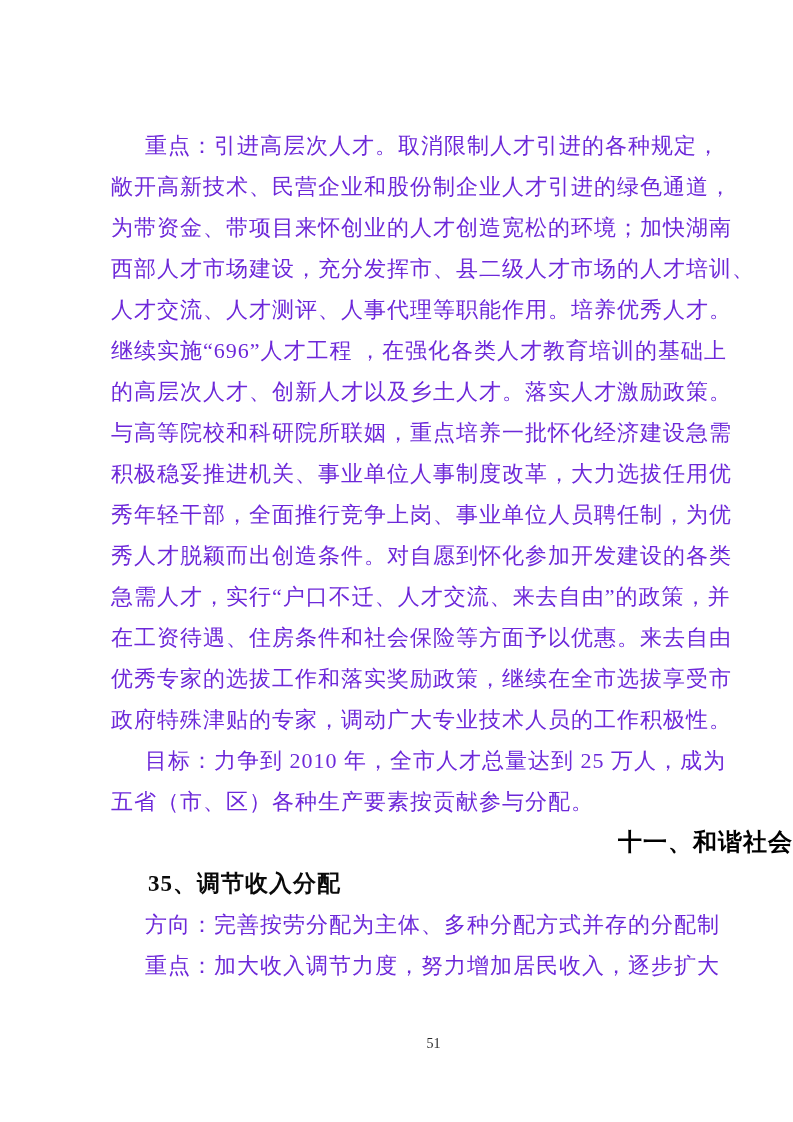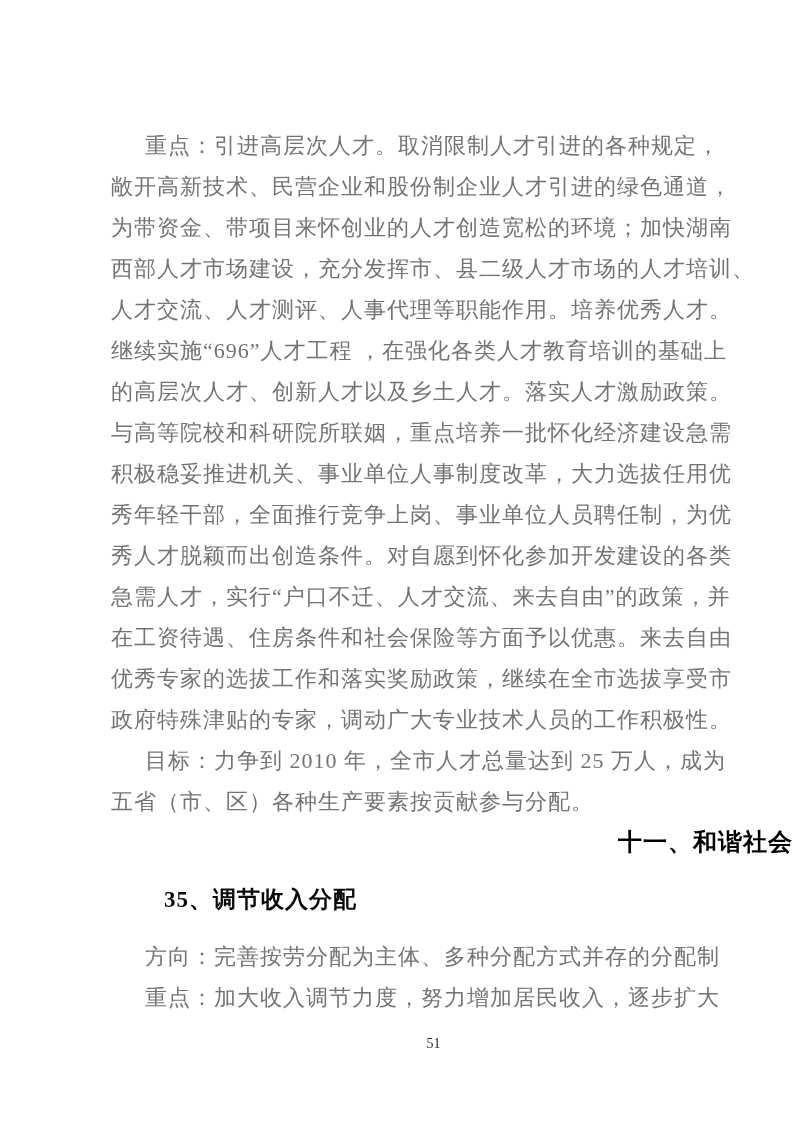--- a/index.html
+++ b/index.html
@@ -17,36 +17,36 @@
   .content {
     position: absolute;
     left: 111px; top: 125px;
     width: 648px;
   }
   .line {
     font-size: 22px;
     line-height: 41px;
     letter-spacing: 1px;
     white-space: nowrap;
-    color: #737373;
+    color: #6d28d9;
   }
   .line.indent { text-indent: 34px; }
   .heading {
     margin: 0 0 0 -111px;
     width: 793px;
     font-family: "DejaVu Sans", "Liberation Sans", sans-serif;
     font-size: 24px;
     line-height: 41px;
     font-weight: bold;
     color: #000000;
     text-align: right;
     letter-spacing: 1px;
   }
   .subheading {
-    margin: 16px;
+    margin: 0;
     font-size: 23px;
     line-height: 41px;
     font-weight: bold;
     color: #0a0a0a;
     text-indent: 37px;
     letter-spacing: 1px;
   }
   .pagenum {
     position: absolute;
     left: 0; top: 1036px;

